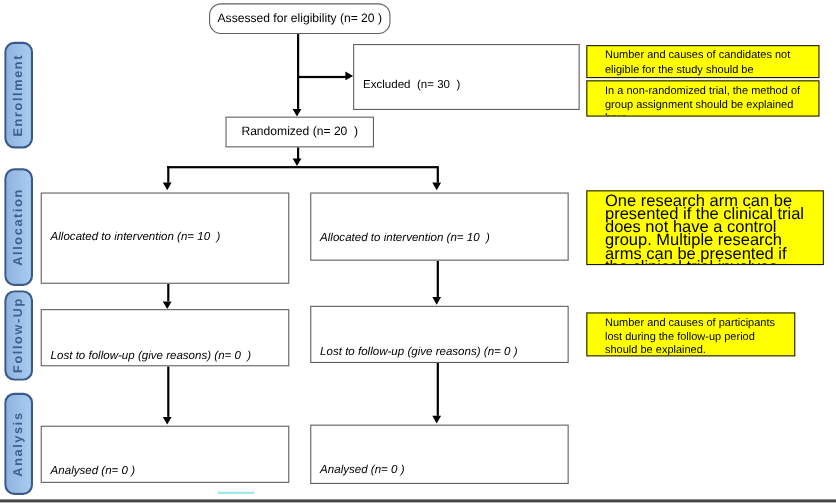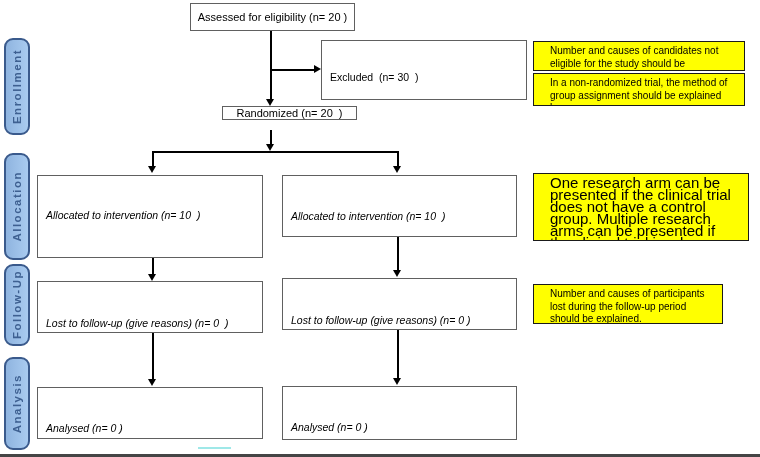--- a/index.html
+++ b/index.html
@@ -76,32 +76,32 @@
   <div class="ah-d" style="left:393px; top:166px;"></div>
   <div class="vl" style="left:152px; top:258px; height:16px;"></div>
   <div class="ah-d" style="left:148px; top:274px;"></div>
   <div class="vl" style="left:397px; top:237px; height:33px;"></div>
   <div class="ah-d" style="left:393px; top:270px;"></div>
   <div class="vl" style="left:152px; top:333px; height:46px;"></div>
   <div class="ah-d" style="left:148px; top:379px;"></div>
   <div class="vl" style="left:397px; top:330px; height:48px;"></div>
   <div class="ah-d" style="left:393px; top:378px;"></div>
 
-  <div class="fbox center" style="left:190px; top:3px; width:165px; height:28px;">
+  <div class="fbox center" style="left:190px; top:3px; width:165px; height:28px;border-radius:11px;">
     <span>Assessed for eligibility (n= 20 )</span>
   </div>
 
   <div class="fbox" style="left:321px; top:40px; width:206px; height:60px; padding:4px 3px 0 8px;">
     <div>Excluded  (n= 30  )</div>
     
     
     
   </div>
 
-  <div class="fbox center" style="left:222px; top:106px; width:135px; height:14px;">
+  <div class="fbox center" style="left:205px; top:106px; width:135px; height:28px;">
     <span>Randomized (n= 20  )</span>
   </div>
 
   <div class="fbox" style="left:37px; top:175px; width:226px; height:83px; padding:7px 8px;">
     <p style="margin-bottom:16px;">Allocated to intervention (n= 10  )</p>
     
     
   </div>
 
   <div class="fbox" style="left:282px; top:175px; width:235px; height:62px; padding:8px 8px;">

